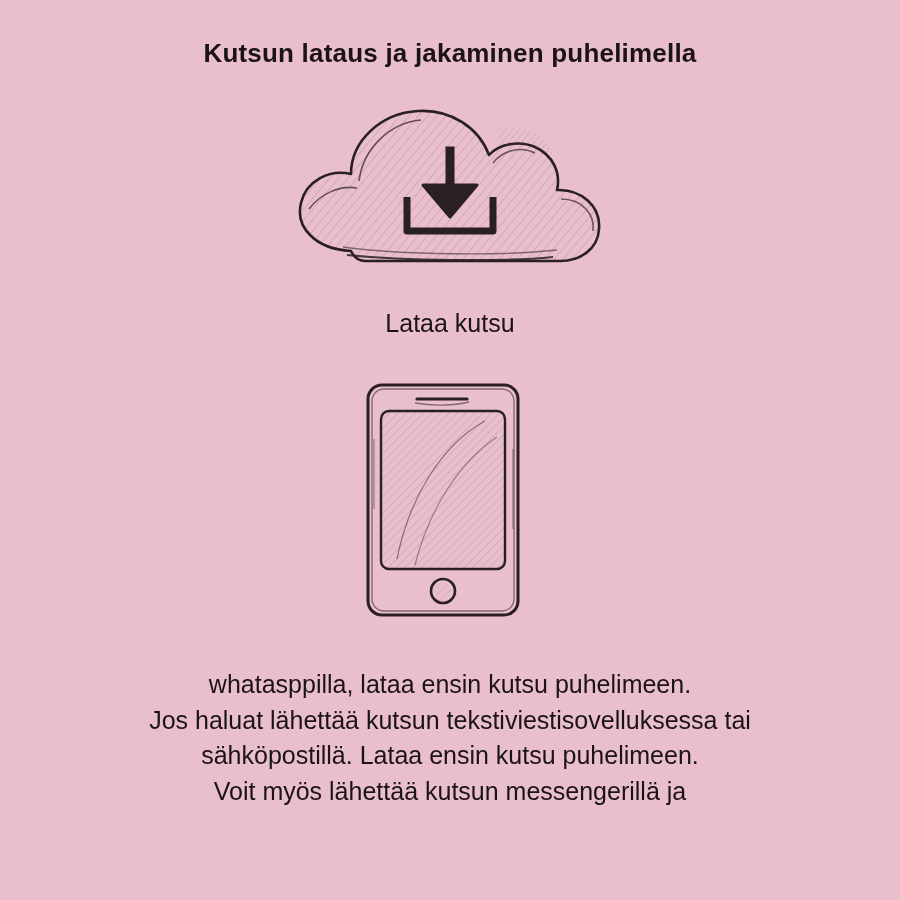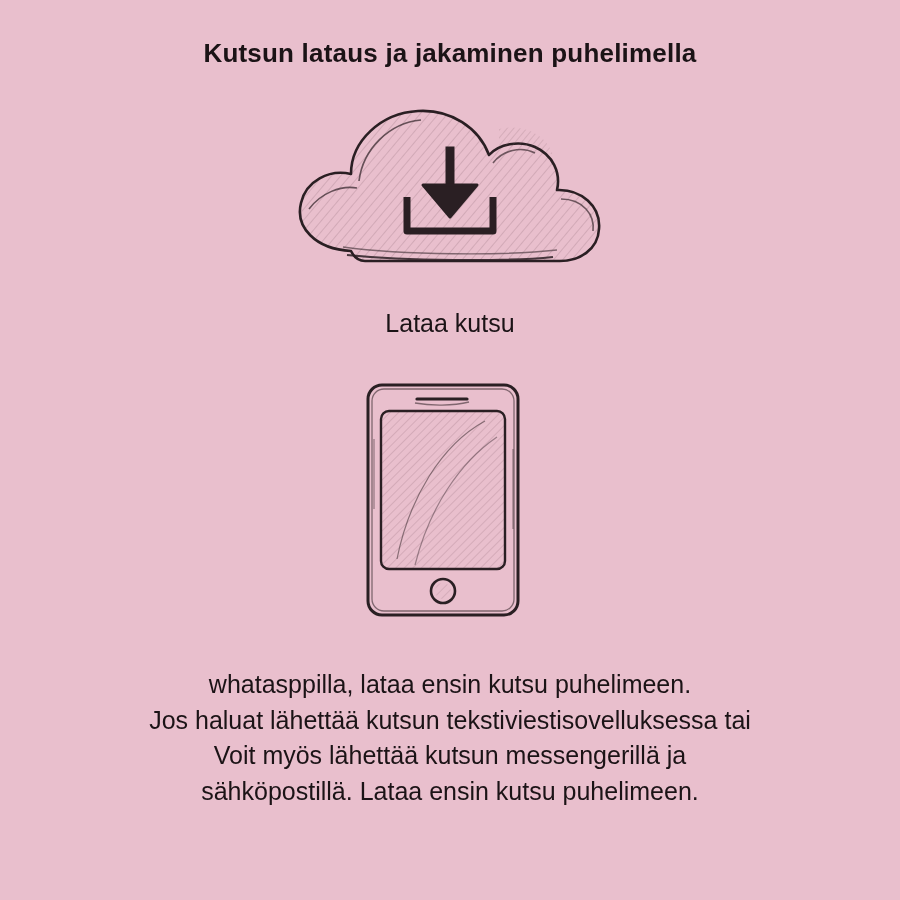--- a/index.html
+++ b/index.html
@@ -135,17 +135,17 @@
       <circle cx="88" cy="212" r="8" fill="url(#hatch3)" opacity="0.9"></circle>
 
       <path d="M19 60 L19 130" stroke="#3a2b30" stroke-width="1.2" opacity="0.5"></path>
       <path d="M158 70 L158 150" stroke="#3a2b30" stroke-width="1.2" opacity="0.5"></path>
     </svg>
   </div>
 
   <div class="body-text">
     <span class="line">whatasppilla, lataa ensin kutsu puhelimeen.</span>
     <span class="line">Jos haluat lähettää kutsun tekstiviestisovelluksessa tai</span>
+    <span class="line">sähköpostillä. Lataa ensin kutsu puhelimeen.</span>
     <span class="line">Voit myös lähettää kutsun messengerillä ja</span>
-    <span class="line">sähköpostillä. Lataa ensin kutsu puhelimeen.</span>
   </div>
 
 </div>
 
 </body></html>

